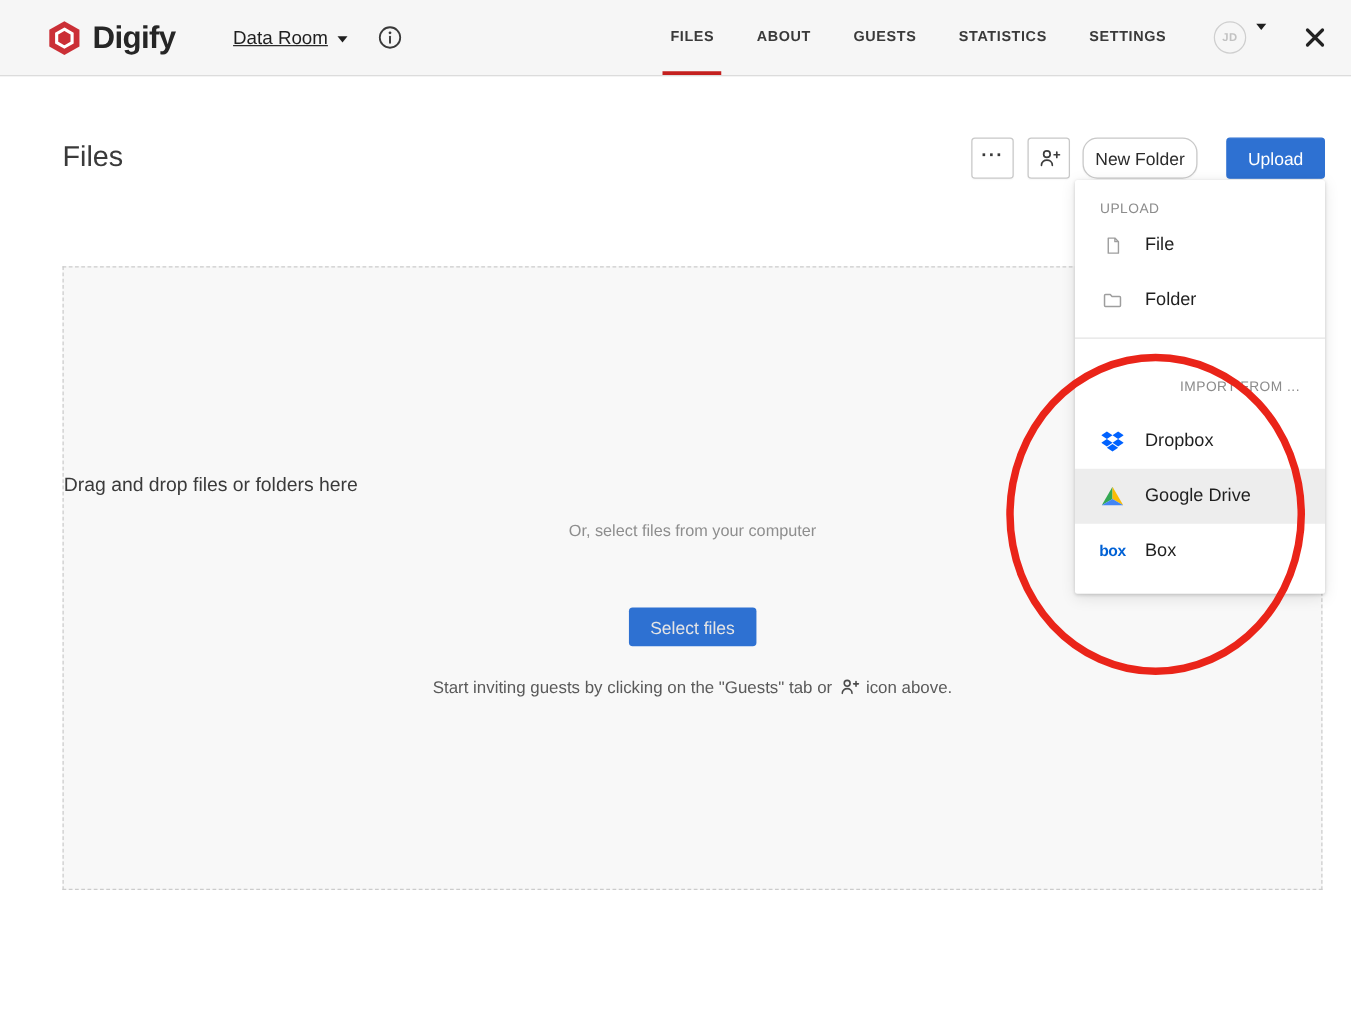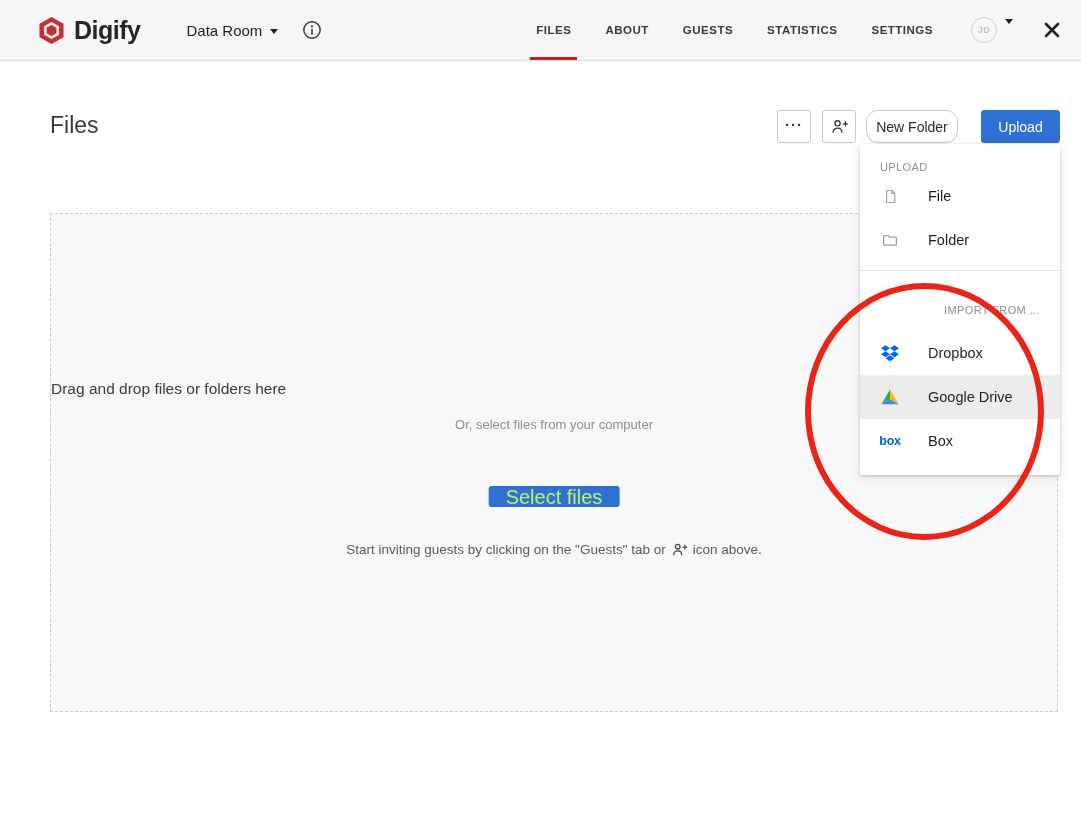--- a/index.html
+++ b/index.html
@@ -18,21 +18,21 @@
     position: absolute; top: 0; left: 0; right: 0; height: 61px;
     background: #f6f6f6;
     border-bottom: 1px solid #dcdcdc;
     display: flex; align-items: center;
     padding: 0 20px 0 38px;
   }
   .logo { display: flex; align-items: center; gap: 9px; }
   .logo-mark { width: 27px; height: 29px; display: block; }
   .logo-word { font-size: 25px; font-weight: 700; color: #262626; letter-spacing: -0.5px; }
 
-  .workspace { margin-left: 46px; display: flex; align-items: center; gap: 8px; cursor: pointer; }
+  .workspace { margin-left: 46px; display: flex; align-items: center; gap: 8px; cursor: pointer; text-decoration: underline; }
   .workspace-label { font-size: 15px; color: #1f1f1f; }
   .caret-down {
     width: 0; height: 0;
     border-left: 4.5px solid transparent;
     border-right: 4.5px solid transparent;
     border-top: 5.5px solid #1f1f1f;
     margin-top: 2px;
   }
   .info-btn { margin-left: 24px; width: 20px; height: 20px; cursor: pointer; display: flex; }
 
@@ -87,23 +87,23 @@
   .dz-title {
     position: absolute; left: 0; right: 0; top: 166px; text-align: left;
     font-size: 15.5px; color: #3a3a3a;
   }
   .dz-subtitle {
     position: absolute; left: 0; right: 0; top: 203px; text-align: center;
     font-size: 13px; color: #8e8e8e;
   }
   .dz-select-btn {
     position: absolute; left: 50%; top: 272px; transform: translateX(-50%);
-    height: 21px; padding: 0 17px;
+    height: 31px; padding: 0 17px;
     background: #2e71d2; border: none; border-radius: 3px;
-    color: #bef264; font-size: 20px; cursor: pointer;
+    color: #e5e5e5; font-size: 14px; cursor: pointer;
     font-family: "Liberation Sans", sans-serif;
   }
   .dz-hint {
     position: absolute; left: 0; right: 0; top: 327px; text-align: center;
     font-size: 13.5px; color: #5a5a5a;
     display: flex; align-items: center; justify-content: center; gap: 5px;
   }
   .dz-hint svg { flex: none; }
 
   
@@ -112,21 +112,21 @@
     background: #fff; border-radius: 2px;
     box-shadow: 0 1px 3px rgba(0,0,0,.18), 0 3px 12px rgba(0,0,0,.10);
     padding: 16px 0 12px; z-index: 5;
   }
   .menu-section-label {
     padding: 0 20px; font-size: 11px; letter-spacing: .4px;
     color: #8c8c8c; line-height: 14px;
   }
   .menu-section-label.second { margin-top: 32px; text-align: right; }
   .menu-item {
-    height: 44px; display: flex; align-items: center; gap: 28px;
+    height: 44px; display: flex; align-items: center; gap: 16px;
     padding: 0 20px; cursor: pointer; font-size: 14.5px; color: #1f1f1f;
   }
   .menu-item:first-of-type { margin-top: 14px; }
   .menu-item .mi-icon { width: 20px; height: 20px; display: flex; align-items: center; justify-content: center; flex: none; }
   .menu-item.highlighted { background: #ededed; }
   .menu-divider { height: 1px; background: #e4e4e4; margin: 8px 0 0; }
   .box-word { font-weight: 800; color: #0061d5; font-size: 12.5px; letter-spacing: -0.3px; }
 
   
   .annotation-circle {

